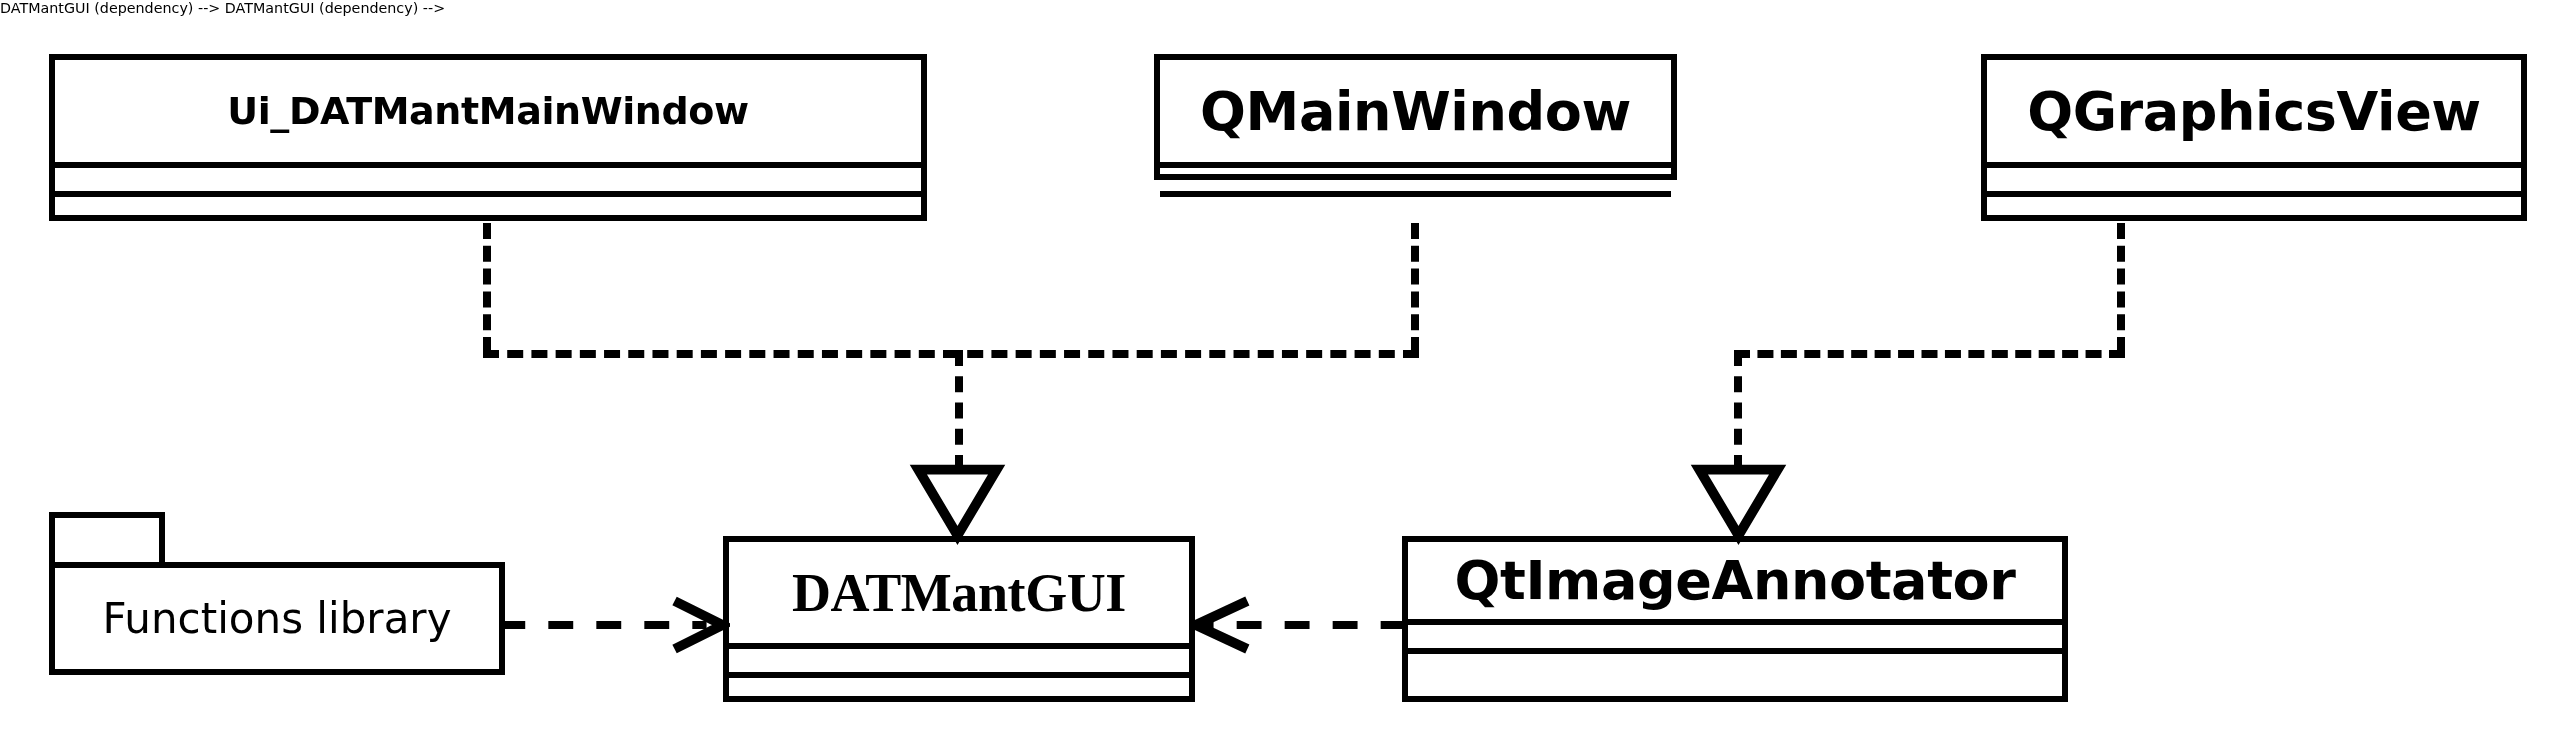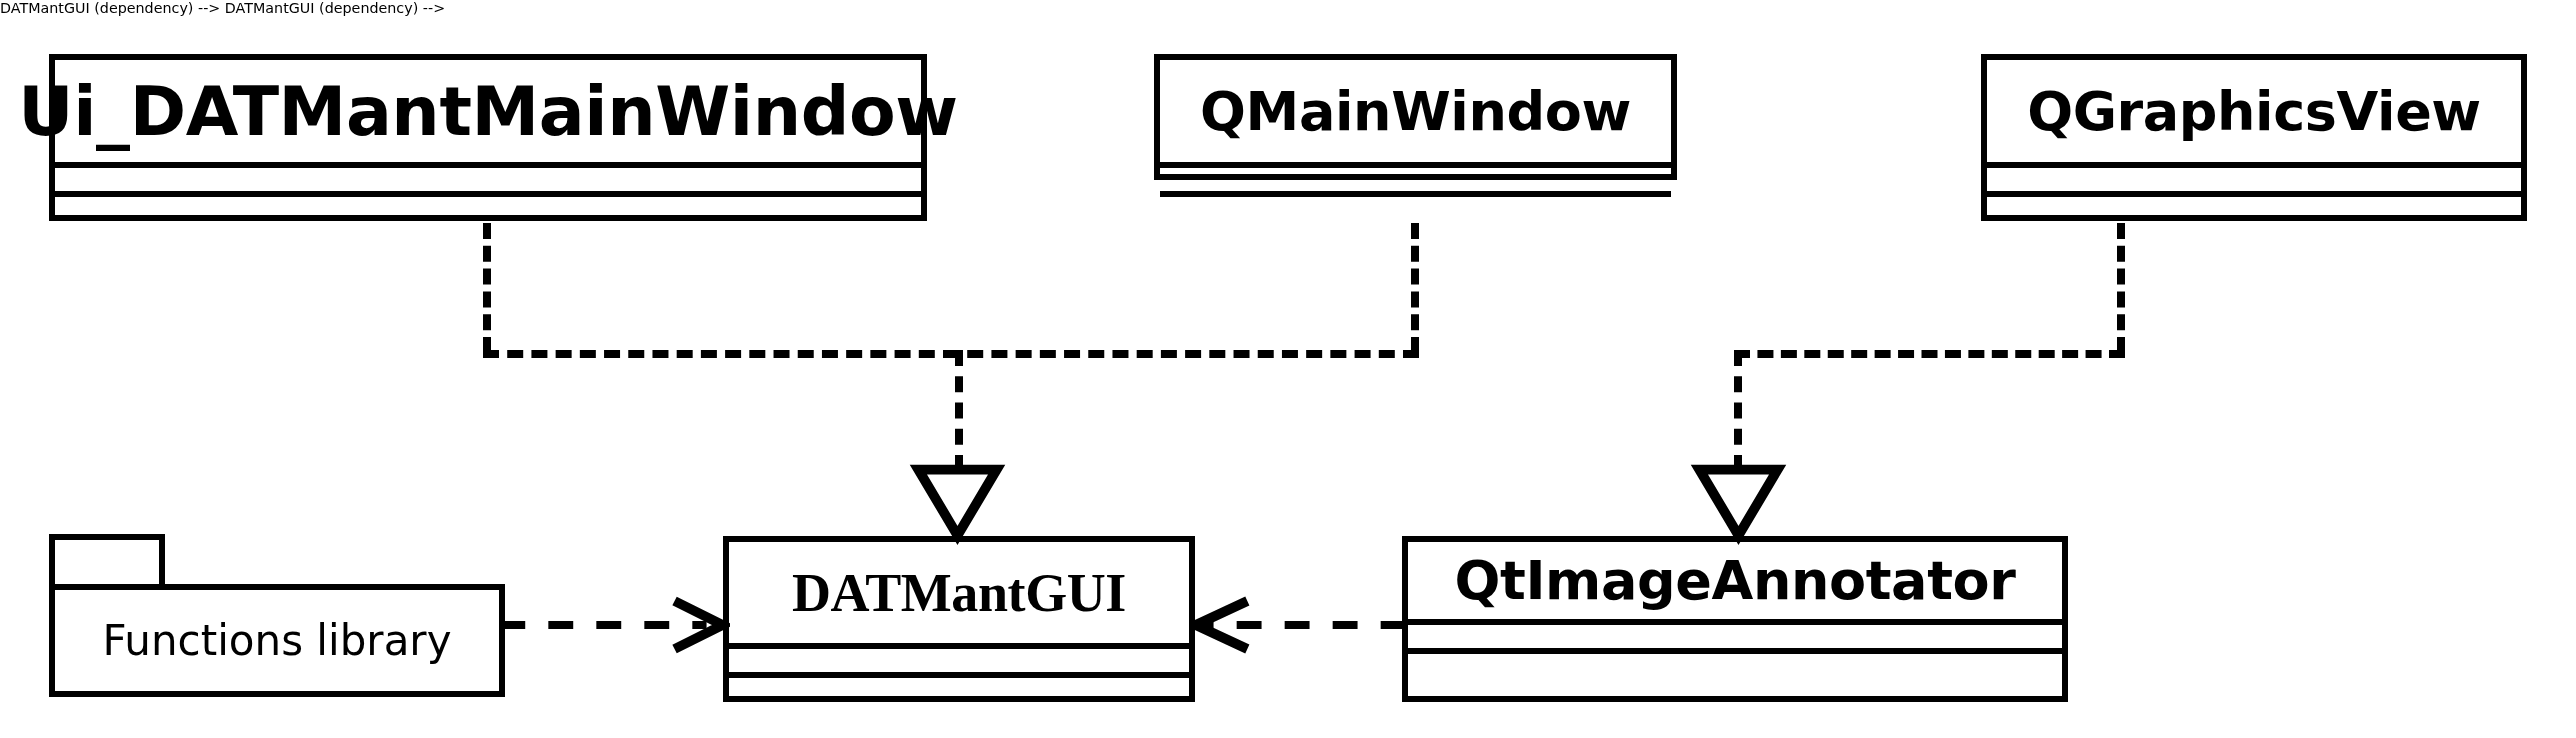--- a/index.html
+++ b/index.html
@@ -85,21 +85,21 @@
     overflow: visible;
   }
 </style>
 </head>
 <body>
 
 <div id="canvas">
 
   
   <div class="uml-class" style="left:49px; top:54px; width:878px; height:167px;">
-    <div class="compartment-name" style="height:102px; font-size:68px;">Ui_DATMantMainWindow</div>
+    <div class="compartment-name" style="height:102px; font-size:38px;">Ui_DATMantMainWindow</div>
     <div class="compartment-attrs" style="height:29px;"></div>
     <div class="compartment-ops" style="height:30px;"></div>
   </div>
 
   
   <div class="uml-class" style="left:1154px; top:54px; width:523px; height:126px;">
     <div class="compartment-name" style="height:102px; font-size:54px;">QMainWindow</div>
     <div class="compartment-attrs" style="height:29px;"></div>
     <div class="compartment-ops" style="height:30px;"></div>
   </div>
@@ -119,21 +119,21 @@
   </div>
 
   
   <div class="uml-class" style="left:1402px; top:536px; width:666px; height:166px;">
     <div class="compartment-name" style="height:77px; font-size:54px;">QtImageAnnotator</div>
     <div class="compartment-attrs" style="height:29px;"></div>
     <div class="compartment-ops" style="height:30px;"></div>
   </div>
 
   
-  <div class="uml-package" style="left:49px; top:534px; width:456px; height:163px;text-align:center;">
+  <div class="uml-package" style="left:49px; top:512px; width:456px; height:163px;text-align:center;">
     <div class="pkg-tab" style="left:0px; top:0px; width:116px; height:55px;"></div>
     <div class="pkg-body" style="left:0px; top:50px; width:456px; height:113px;">
       <span style="font-size:42px;">Functions library</span>
     </div>
   </div>
 
   
   
   
 

